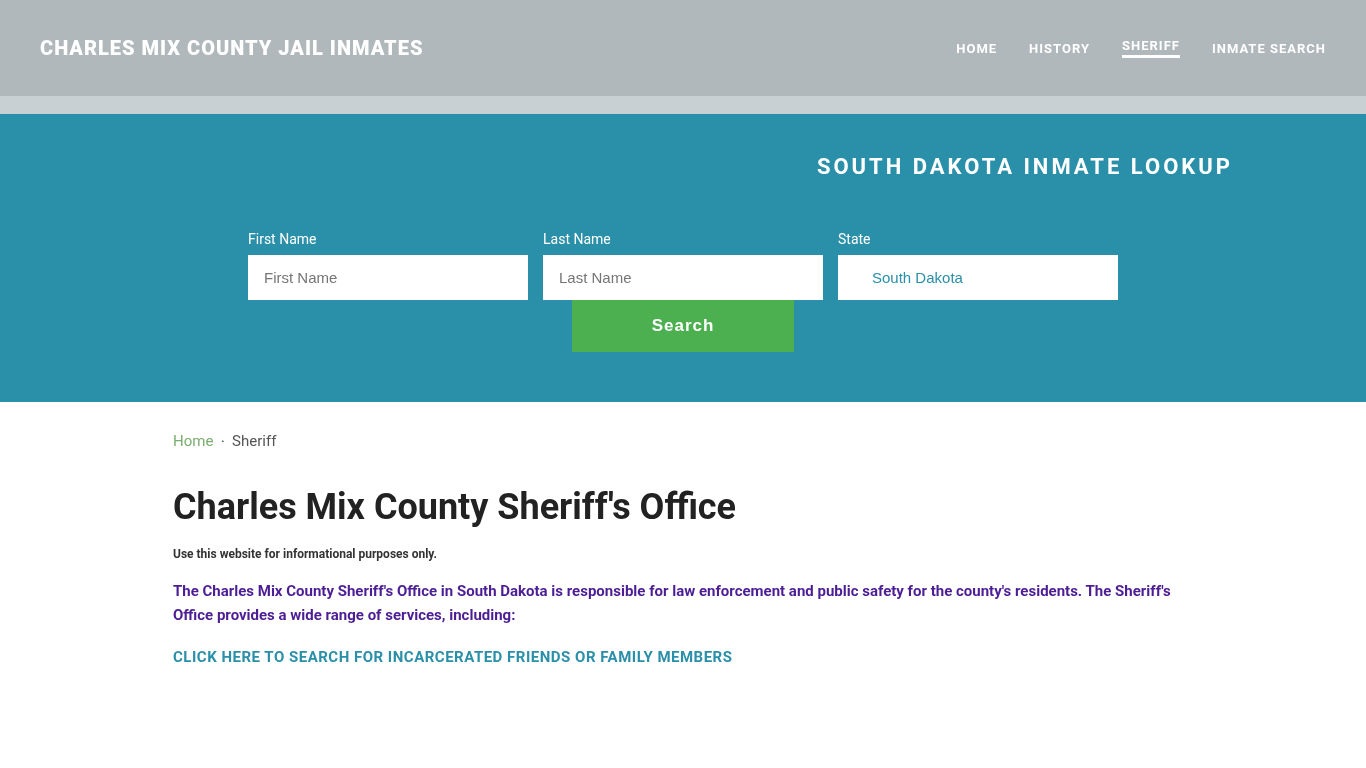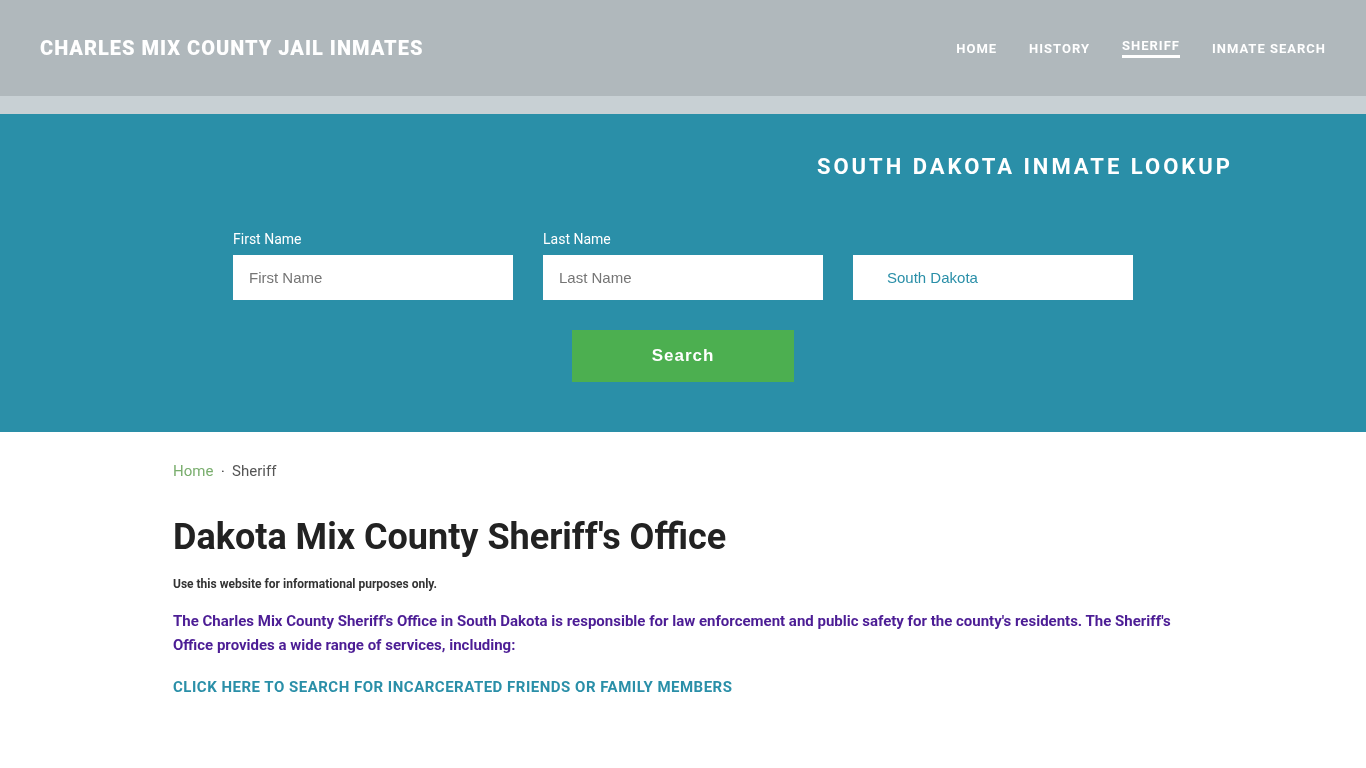--- a/index.html
+++ b/index.html
@@ -78,24 +78,23 @@
       color: #fff;
       font-size: 22px;
       font-weight: 700;
       letter-spacing: 3px;
       text-transform: uppercase;
       margin-bottom: 52px;
     }
 
     .search-fields {
       display: flex;
-      gap: 30px;
+      gap: 15px;
       align-items: flex-end;
       justify-content: center;
-      margin-bottom: 30px;
     }
 
     .field-group {
       display: flex;
       flex-direction: column;
       gap: 8px;
     }
 
     .field-label {
       color: #fff;
@@ -222,39 +221,40 @@
     <div class="search-fields">
       <div class="field-group">
         <label class="field-label">First Name</label>
         <input class="field-input" type="text" placeholder="First Name" style="">
       </div>
       <div class="field-group">
         <label class="field-label">Last Name</label>
         <input class="field-input" type="text" placeholder="Last Name" style="">
       </div>
       <div class="field-group">
+        <label class="field-label">State</label>
         <input class="field-input state-input" type="text" value="South Dakota" style="">
       </div>
     </div>
     <div class="search-button-row">
       <button class="search-button">Search</button>
     </div>
   </div>
 </section>
 
 <main class="main-content">
   
   <nav class="breadcrumb">
     <a class="breadcrumb-home">Home</a>
     <span class="breadcrumb-separator">•</span>
     <span class="breadcrumb-current">Sheriff</span>
   </nav>
 
   
-  <h1 class="page-heading">Dakota Mix County Sheriff's Office</h1>
+  <h1 class="page-heading">Charles Mix County Sheriff's Office</h1>
 
   
   <p class="info-note">Use this website for informational purposes only.</p>
 
   
   <p class="description-text">The Charles Mix County Sheriff's Office in South Dakota is responsible for law enforcement and public safety for the county's residents. The Sheriff's Office provides a wide range of services, including:</p>
 
   
   <a class="click-link">CLICK HERE to Search for Incarcerated Friends or Family Members</a>
 </main>

